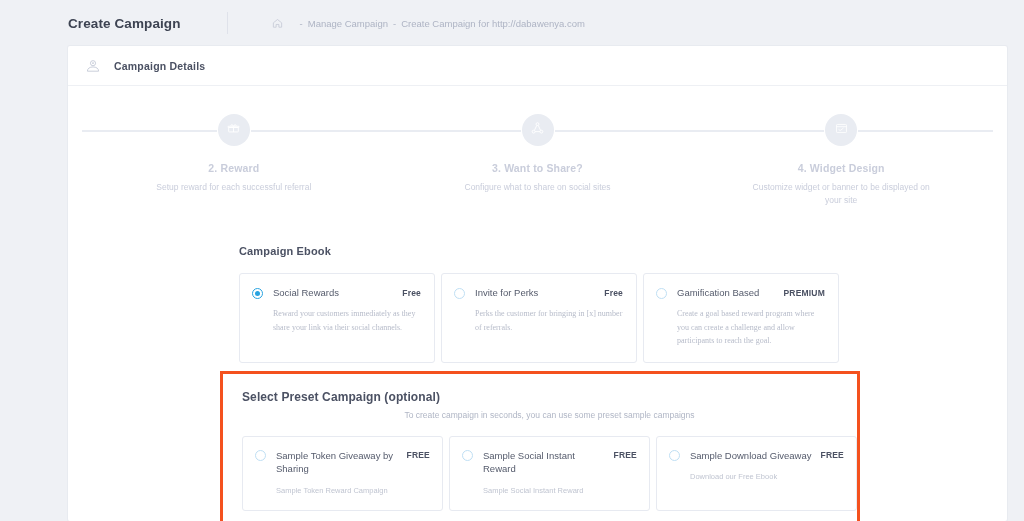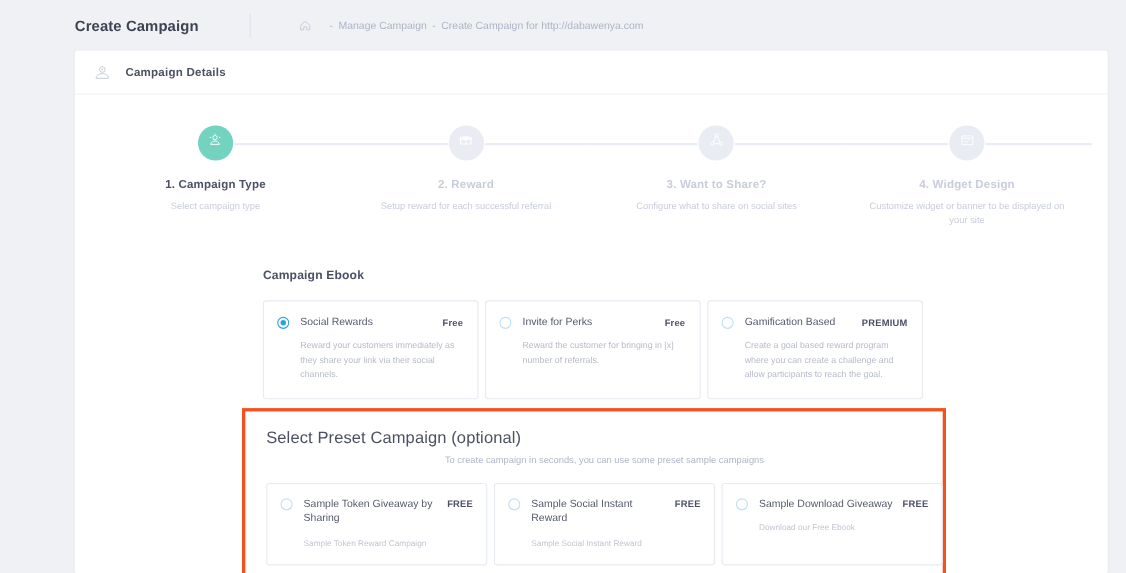--- a/index.html
+++ b/index.html
@@ -195,36 +195,37 @@
     letter-spacing: .2px;
     flex: 0 0 auto;
     margin-top: 1px;
   }
   .opt-desc {
     margin-top: 8px;
     margin-left: 21px;
     font-size: 8px;
     color: #b6bbc9;
     line-height: 1.65;
+    font-family: Liberation Serif, serif;
   }
 
   
   .preset-wrap {
     position: absolute;
     left: 152px;
     top: 325px;
     width: 640px;
     border: 3px solid #f4511e;
     background: #fff;
     padding: 16px 0 26px 0;
   }
   .preset-inner { padding-left: 19px; }
   .preset-title {
-    font-size: 15px;
-    font-weight: normal;
+    font-size: 12px;
+    font-weight: bold;
     color: #4b5163;
     letter-spacing: .1px;
   }
   .preset-sub {
     margin-top: 6px;
     font-size: 8.5px;
     color: #b0b6c5;
     text-align: center;
   }
   .preset-row {
@@ -281,34 +282,20 @@
         <path d="M3 16.5 C3 13 6 11.2 10 11.2 C14 11.2 17 13 17 16.5 Z" stroke-linejoin="round"></path>
         <circle cx="10" cy="6.5" r="3.2"></circle>
         <circle cx="10" cy="6.3" r="1.1" fill="#c3c8d6" stroke="none"></circle>
       </svg>
     </span>
     <span class="card-header-title">Campaign Details</span>
   </div>
 
   <div class="stepper">
 
-    <div class="step active">
-      <div class="step-line right"></div>
-      <div class="step-circle">
-        <span>
-          <svg width="15" height="15" viewBox="0 0 20 20" fill="none" stroke="#ffffff" stroke-width="1.1">
-            <circle cx="10" cy="6.8" r="2.6"></circle>
-            <path d="M4.6 15 C5.6 12.2 7.6 10.9 10 10.9 C12.4 10.9 14.4 12.2 15.4 15 Z" stroke-linejoin="round"></path>
-            <path d="M3.6 6.6 H5.2 M14.8 6.6 H16.4 M10 1.9 V3.2"></path>
-          </svg>
-        </span>
-      </div>
-      <div class="step-title">1. Campaign Type</div>
-      <div class="step-desc">Select campaign type</div>
-    </div>
 
     <div class="step">
       <div class="step-line left"></div>
       <div class="step-line right"></div>
       <div class="step-circle">
         <span>
           <svg width="15" height="15" viewBox="0 0 20 20" fill="none" stroke="#ffffff" stroke-width="1.2">
             <rect x="3.6" y="8.6" width="12.8" height="6" rx="0.6"></rect>
             <path d="M2.8 7 H17.2 V8.6 H2.8 Z"></path>
             <path d="M10 7 V14.6 M7.2 7 C6 6.2 6.6 4.6 8 5 C9 5.3 9.7 6.2 10 7 C10.3 6.2 11 5.3 12 5 C13.4 4.6 14 6.2 12.8 7"></path>
@@ -369,21 +356,21 @@
           </div>
           <div class="opt-desc">Reward your customers immediately as they share your link via their social channels.</div>
         </div>
 
         <div class="opt-card">
           <div class="opt-head">
             <span class="radio"></span>
             <span class="opt-label">Invite for Perks</span>
             <span class="opt-badge">Free</span>
           </div>
-          <div class="opt-desc">Reward the customer for bringing in [x] number of referrals.</div>
+          <div class="opt-desc">Perks the customer for bringing in [x] number of referrals.</div>
         </div>
 
         <div class="opt-card">
           <div class="opt-head">
             <span class="radio"></span>
             <span class="opt-label">Gamification Based</span>
             <span class="opt-badge">PREMIUM</span>
           </div>
           <div class="opt-desc">Create a goal based reward program where you can create a challenge and allow participants to reach the goal.</div>
         </div>

